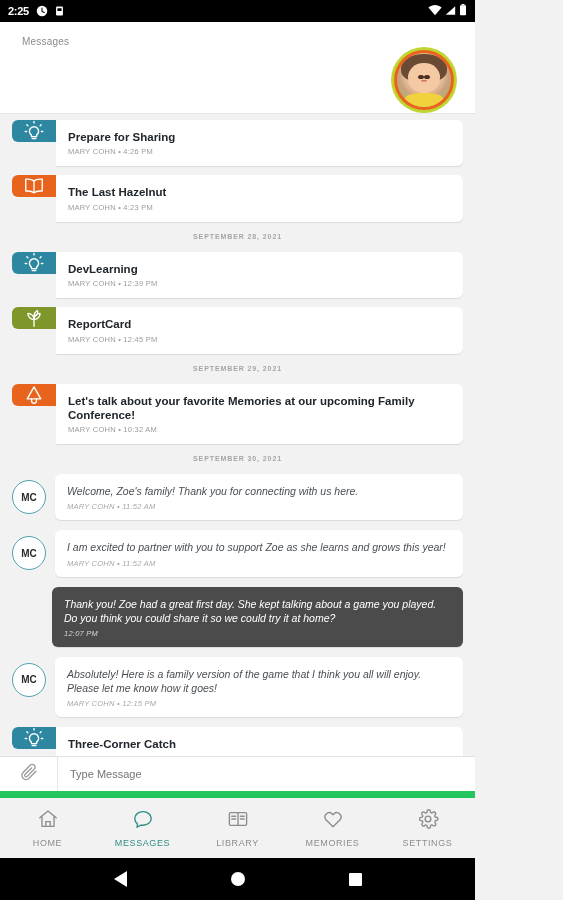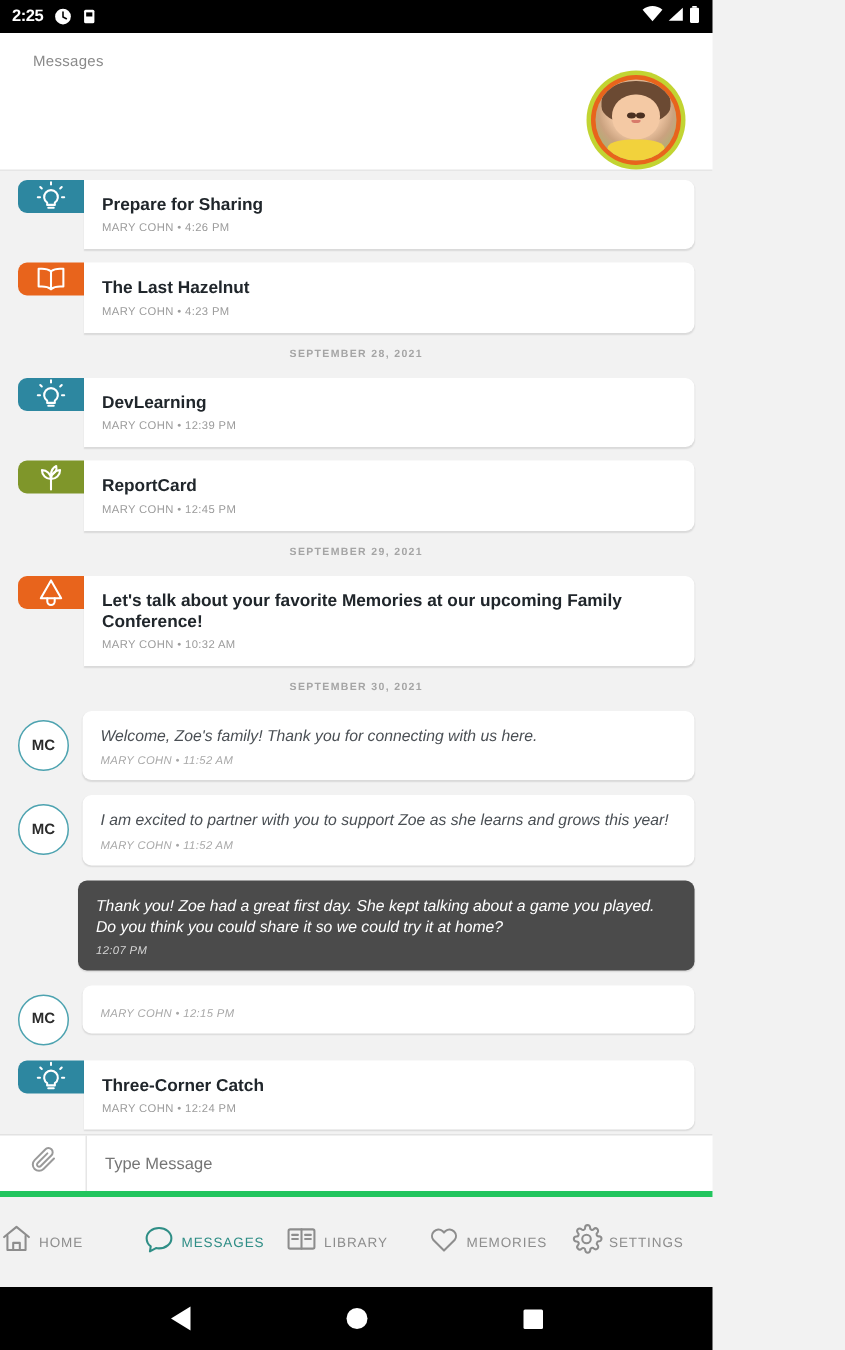--- a/index.html
+++ b/index.html
@@ -91,32 +91,32 @@
   .bubble-meta { font-size: 7.5px; color: #a8a8a8; margin-top: 4px; letter-spacing: .25px; }
 
   .chatrow.me { margin-left: 52px; }
   .bubble.dark { background: #4b4b4b; margin-left: 0; }
   .bubble.dark .bubble-text { color: #ffffff; }
   .bubble.dark .bubble-meta { color: #d6d6d6; }
 
   
   .composer {
     flex: 0 0 42px; background: #fff; display: flex; align-items: center;
-    border-top: 1px solid #e2e2e2; border-bottom: 4px solid #22c55e;
+    border-top: 1px solid #e2e2e2; border-bottom: 7px solid #22c55e;
   }
   .clip-btn { flex: 0 0 58px; display: flex; align-items: center; justify-content: center;
     border-right: 1px solid #e6e6e6; height: 100%; }
   .msg-input { flex: 1 1 auto; border: none; outline: none; font-size: 11px;
     color: #8d8d8d; padding-left: 12px; font-family: "Liberation Sans", sans-serif; background: transparent; }
 
   
   .bottomnav {
     flex: 0 0 60px; background: #f2f2f2; display: flex; align-items: center;
   }
-  .nav-item { flex: 1 1 0; display: flex; flex-direction: row; align-items: center; gap: 4px; }
+  .nav-item { flex: 1 1 0; display: flex; flex-direction: column; align-items: center; gap: 4px; }
   .nav-label { font-size: 9px; color: #8d8d8d; letter-spacing: .6px; }
   .nav-item.active .nav-label { color: #2f8e86; }
 
   
   .androidnav {
     flex: 0 0 42px; background: #000; display: flex; align-items: center;
     justify-content: center; gap: 104px;
   }
   .and-tri { width: 0; height: 0; border-top: 8px solid transparent; border-bottom: 8px solid transparent;
     border-right: 13px solid #fff; }
@@ -263,20 +263,21 @@
       </div>
       <div class="chatrow me">
         <div class="bubble dark">
           <div class="bubble-text">Thank you! Zoe had a great first day. She kept talking about a game you played. Do you think you could share it so we could try it at home?</div>
           <div class="bubble-meta">12:07 PM</div>
         </div>
       </div>
       <div class="chatrow">
         <div class="mc-avatar">MC</div>
         <div class="bubble">
+          <div class="bubble-text">Absolutely! Here is a family version of the game that I think you all will enjoy. Please let me know how it goes!</div>
           <div class="bubble-meta">MARY COHN • 12:15 PM</div>
         </div>
       </div>
       <div class="row">
         <div class="tile" style="background:#2d87a0">
           <svg viewBox="0 0 24 24" width="22" height="22" fill="none" stroke="#fff" stroke-width="1.5" stroke-linecap="round" stroke-linejoin="round">
             <path d="M9.2 16.5a5 5 0 1 1 5.6 0v1.6H9.2z"></path>
             <path d="M10 20.2h4"></path>
             <path d="M12 1.6v1.6M4.2 5.1l1.1 1.1M19.8 5.1l-1.1 1.1M2.4 12.6h1.6M20 12.6h1.6"></path>
           </svg>

